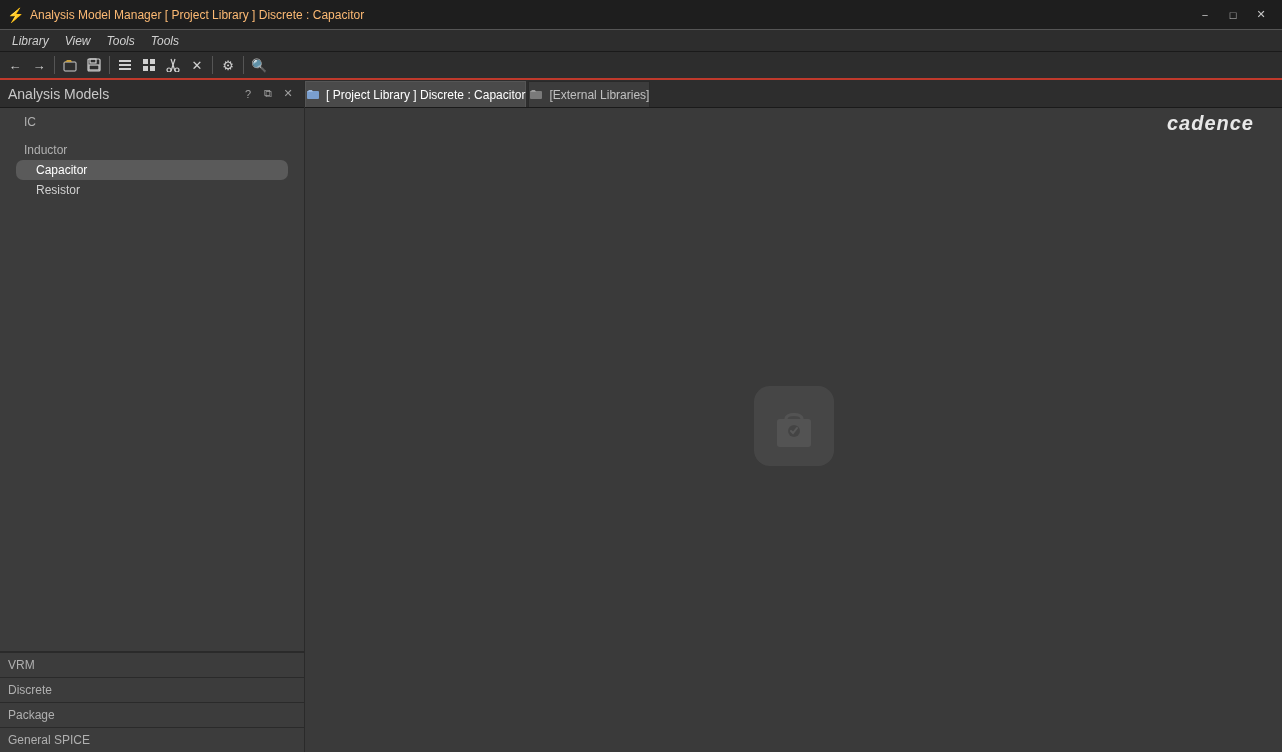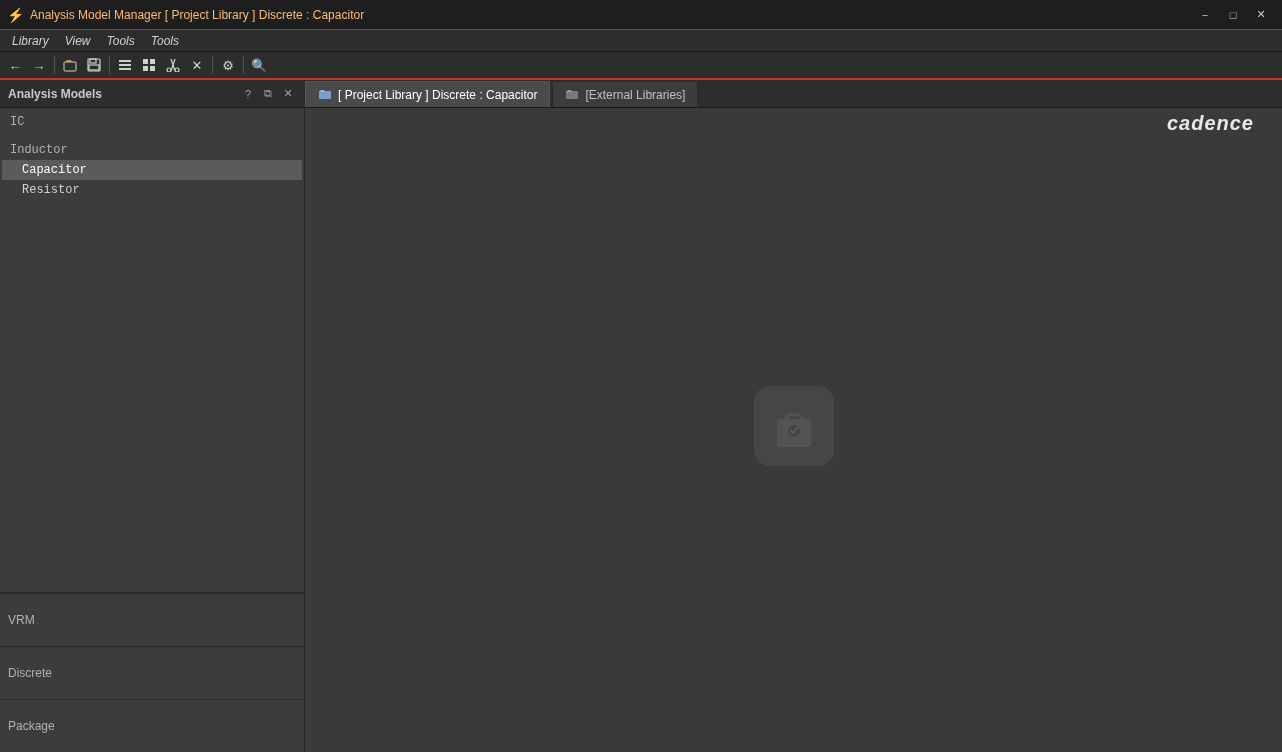--- a/index.html
+++ b/index.html
@@ -120,58 +120,58 @@
       height: 28px;
       background: #2d2d2d;
       display: flex;
       align-items: center;
       padding: 0 8px;
       border-bottom: 1px solid #1a1a1a;
       justify-content: space-between;
     }
     #sidebar-title {
       color: #c8c8c8;
-      font-size: 12px;
-      font-weight: bold;
+      font-size: 14px;
+      font-weight: normal;
     }
     #sidebar-controls {
       display: flex;
       gap: 4px;
     }
     .sidebar-ctrl-btn {
       width: 16px;
       height: 16px;
       background: transparent;
       border: none;
       color: #a0a0a0;
       cursor: pointer;
       font-size: 11px;
       display: flex;
       align-items: center;
       justify-content: center;
     }
     #sidebar-tree {
       flex: 1;
       overflow-y: auto;
-      padding: 4px 2px;
-      font-family: Liberation Mono, monospace;
+      padding: 4px 16px;
     }
     .tree-category {
       padding: 3px 8px;
       color: #b0b0b0;
       font-size: 12px;
       font-weight: normal;
       background: #3c3c3c;
       cursor: default;
     }
     .tree-item {
       padding: 3px 20px;
       color: #d0d0d0;
       font-size: 12px;
       cursor: pointer;
+      border-radius: 7px;
     }
     .tree-item.selected {
       background: #5a5a5a;
       color: #ffffff;
     }
     .tree-spacer {
       height: 8px;
     }
 
     
@@ -185,21 +185,21 @@
     
     #tabs-bar {
       height: 28px;
       background: #2d2d2d;
       display: flex;
       align-items: flex-end;
       border-bottom: 1px solid #1a1a1a;
     }
     .tab {
       height: 26px;
-      padding: 0 12px;
+      padding: 0 0;
       display: flex;
       align-items: center;
       gap: 6px;
       cursor: pointer;
       font-size: 12px;
       color: #c0c0c0;
       background: #3c3c3c;
       border: 1px solid #2a2a2a;
       border-bottom: none;
       margin-right: 2px;
@@ -263,21 +263,21 @@
       font-style: italic;
       font-weight: bold;
       letter-spacing: 1px;
     }
 
     
     #bottom-categories {
       border-top: 1px solid #2a2a2a;
     }
     .bottom-category {
-      padding: 19px 8px;
+      padding: 5px 8px;
       color: #b0b0b0;
       font-size: 12px;
       background: #3c3c3c;
       border-top: 1px solid #2a2a2a;
       cursor: pointer;
     }
   </style>
 </head>
 <body>
 
@@ -365,20 +365,21 @@
 
       <div class="tree-category">Inductor</div>
       <div class="tree-item selected">Capacitor</div>
       <div class="tree-item">Resistor</div>
     </div>
 
     <div id="bottom-categories">
       <div class="bottom-category">VRM</div>
       <div class="bottom-category">Discrete</div>
       <div class="bottom-category">Package</div>
+      <div class="bottom-category">General SPICE</div>
     </div>
   </div>
 
   <div id="content-area">
 
     <div id="tabs-bar">
       <div class="tab active">
         <span class="tab-icon">
           <svg width="14" height="14" viewBox="0 0 14 14" fill="#7a9fcf">
             <rect x="1" y="4" width="12" height="8" rx="1"></rect>

